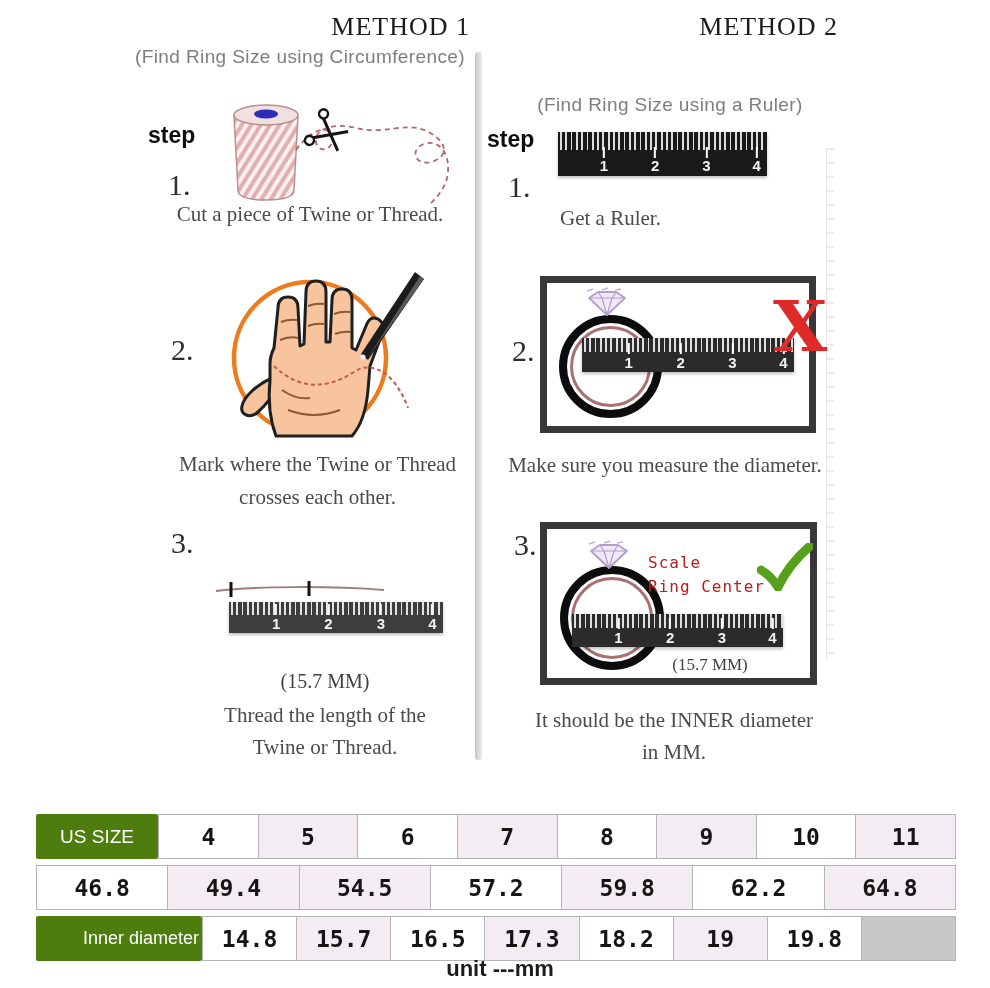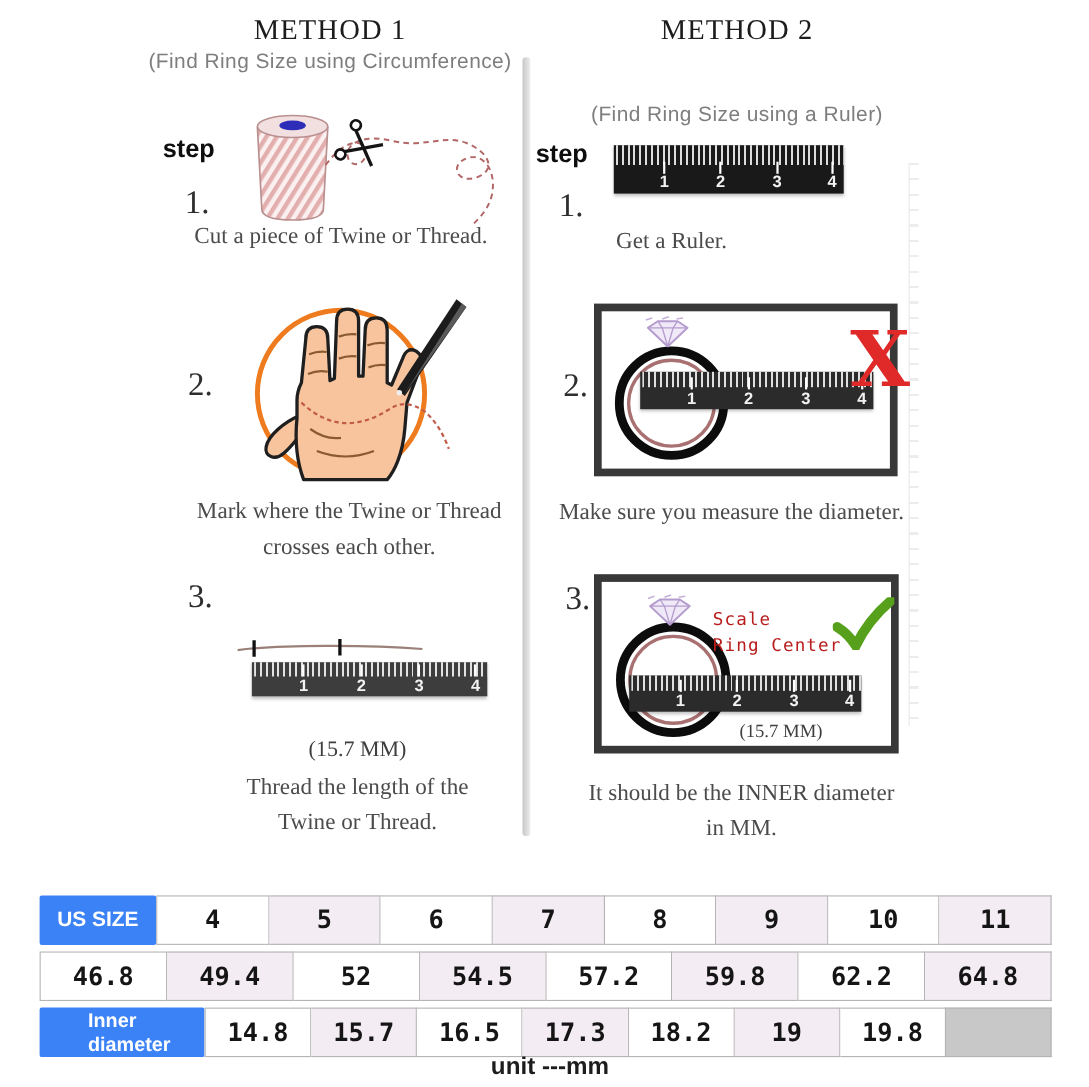--- a/index.html
+++ b/index.html
@@ -1,21 +1,21 @@
 <!DOCTYPE html>
 <html><head>
 <meta charset="utf-8">
 <style>
   html,body{margin:0;padding:0;background:#fff;}
   #canvas{position:relative;width:990px;height:988px;background:#ffffff;overflow:hidden;
           font-family:"Liberation Sans",sans-serif;}
   .abs{position:absolute;}
 
   .m-title{font-family:"Liberation Serif",serif;font-size:26px;color:#1c1c1c;
-           letter-spacing:1px;text-align:center;}
+           letter-spacing:1px;text-align:right;}
   .m-sub{font-size:19px;color:#7e7e7e;letter-spacing:.4px;text-align:center;}
   .step-label{font-size:23px;font-weight:bold;color:#0e0e0e;}
   .step-num{font-family:"Liberation Serif",serif;font-size:30px;color:#2e2e2e;}
   .caption{font-family:"Liberation Serif",serif;font-size:21px;color:#4b4b4b;
            text-align:center;line-height:32px;}
   .caption.left{text-align:left;}
   .meas{font-family:"Liberation Serif",serif;color:#3f3f3f;text-align:center;}
 
   .divider{background:linear-gradient(90deg,#c7c7c7,#ececec);border-radius:3px;}
   .edge-ruler{border-left:1px solid #e0e0e0;
@@ -34,22 +34,22 @@
   .frame{border:7px solid #383838;background:#fff;box-sizing:border-box;}
   .ring-outer{border:8px solid #0c0c0c;border-radius:50%;box-sizing:border-box;}
   .ring-inner{position:absolute;inset:3px;border:3.5px solid #a87070;border-radius:50%;}
   .x-mark{font-family:"DejaVu Serif",serif;font-weight:900;font-size:70px;
           line-height:1;color:#e02a2a;z-index:6;}
   .scale-note{font-family:"DejaVu Sans Mono",monospace;font-size:16px;color:#b91c1c;
               letter-spacing:1px;line-height:24px;text-align:left;z-index:5;}
 
   
   .trow{display:flex;height:45px;margin-bottom:6px;}
-  .th{width:106px;background:#3b82f6;color:#fff;display:flex;align-items:center;
-      justify-content:center;font-weight:bold;font-size:18px;border-radius:2px;flex:none;}
+  .th{width:122px;background:#4d7c0f;color:#fff;display:flex;align-items:center;
+      justify-content:center;font-weight:normal;font-size:18px;border-radius:2px;flex:none;}
   .td{flex:1;border:1px solid #b4b4b4;border-left:none;display:flex;align-items:center;
       justify-content:center;font-family:"DejaVu Sans Mono",monospace;font-weight:bold;
       font-size:23px;color:#151515;background:#fff;}
   .td.first{border-left:1px solid #b4b4b4;}
   .td.tint{background:#f3ecf2;}
   .td.gray{background:#c8c8c8;}
   .unit-note{font-size:22px;font-weight:bold;color:#1d1d1d;text-align:center;}
 </style>
 </head>
 <body>
@@ -231,21 +231,20 @@
       <div class="td">6</div>
       <div class="td tint">7</div>
       <div class="td">8</div>
       <div class="td tint">9</div>
       <div class="td">10</div>
       <div class="td tint">11</div>
     </div>
     <div class="trow">
       <div class="td first">46.8</div>
       <div class="td tint">49.4</div>
-      <div class="td">52</div>
       <div class="td tint">54.5</div>
       <div class="td">57.2</div>
       <div class="td tint">59.8</div>
       <div class="td">62.2</div>
       <div class="td tint">64.8</div>
     </div>
     <div class="trow">
       <div class="th" style="font-size:18px;padding-left:44px;">Inner diameter</div>
       <div class="td first">14.8</div>
       <div class="td tint">15.7</div>

